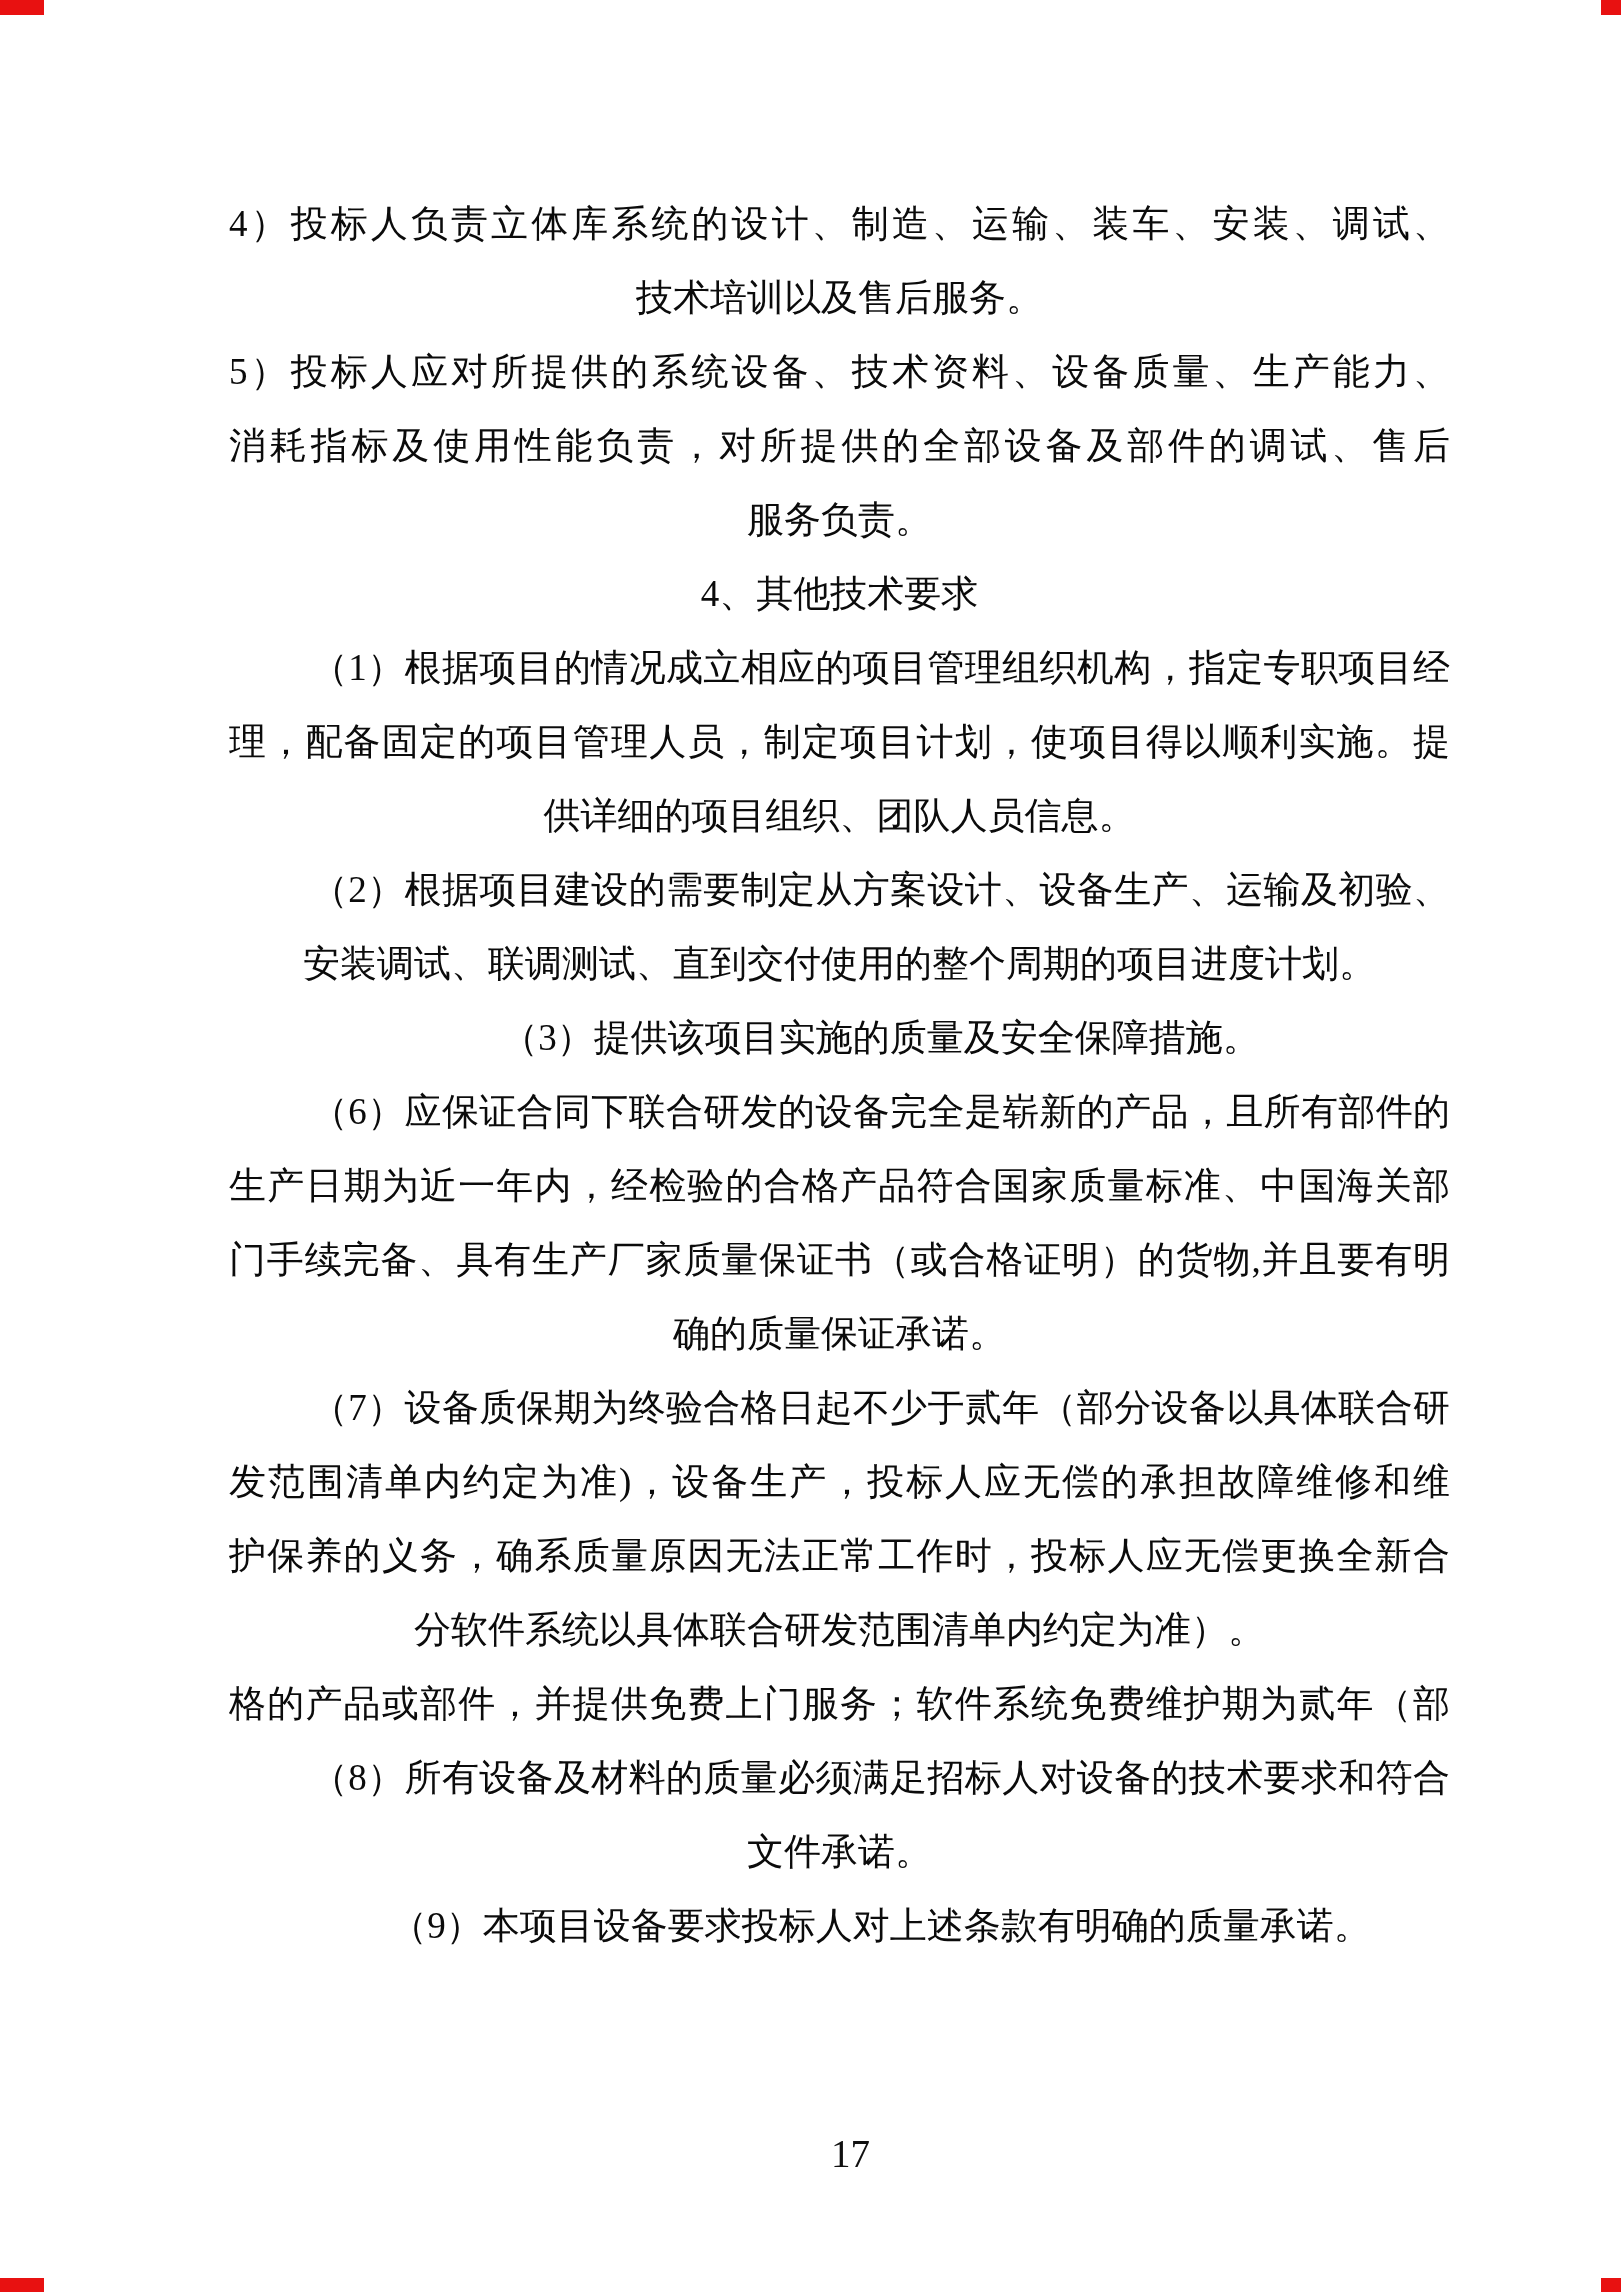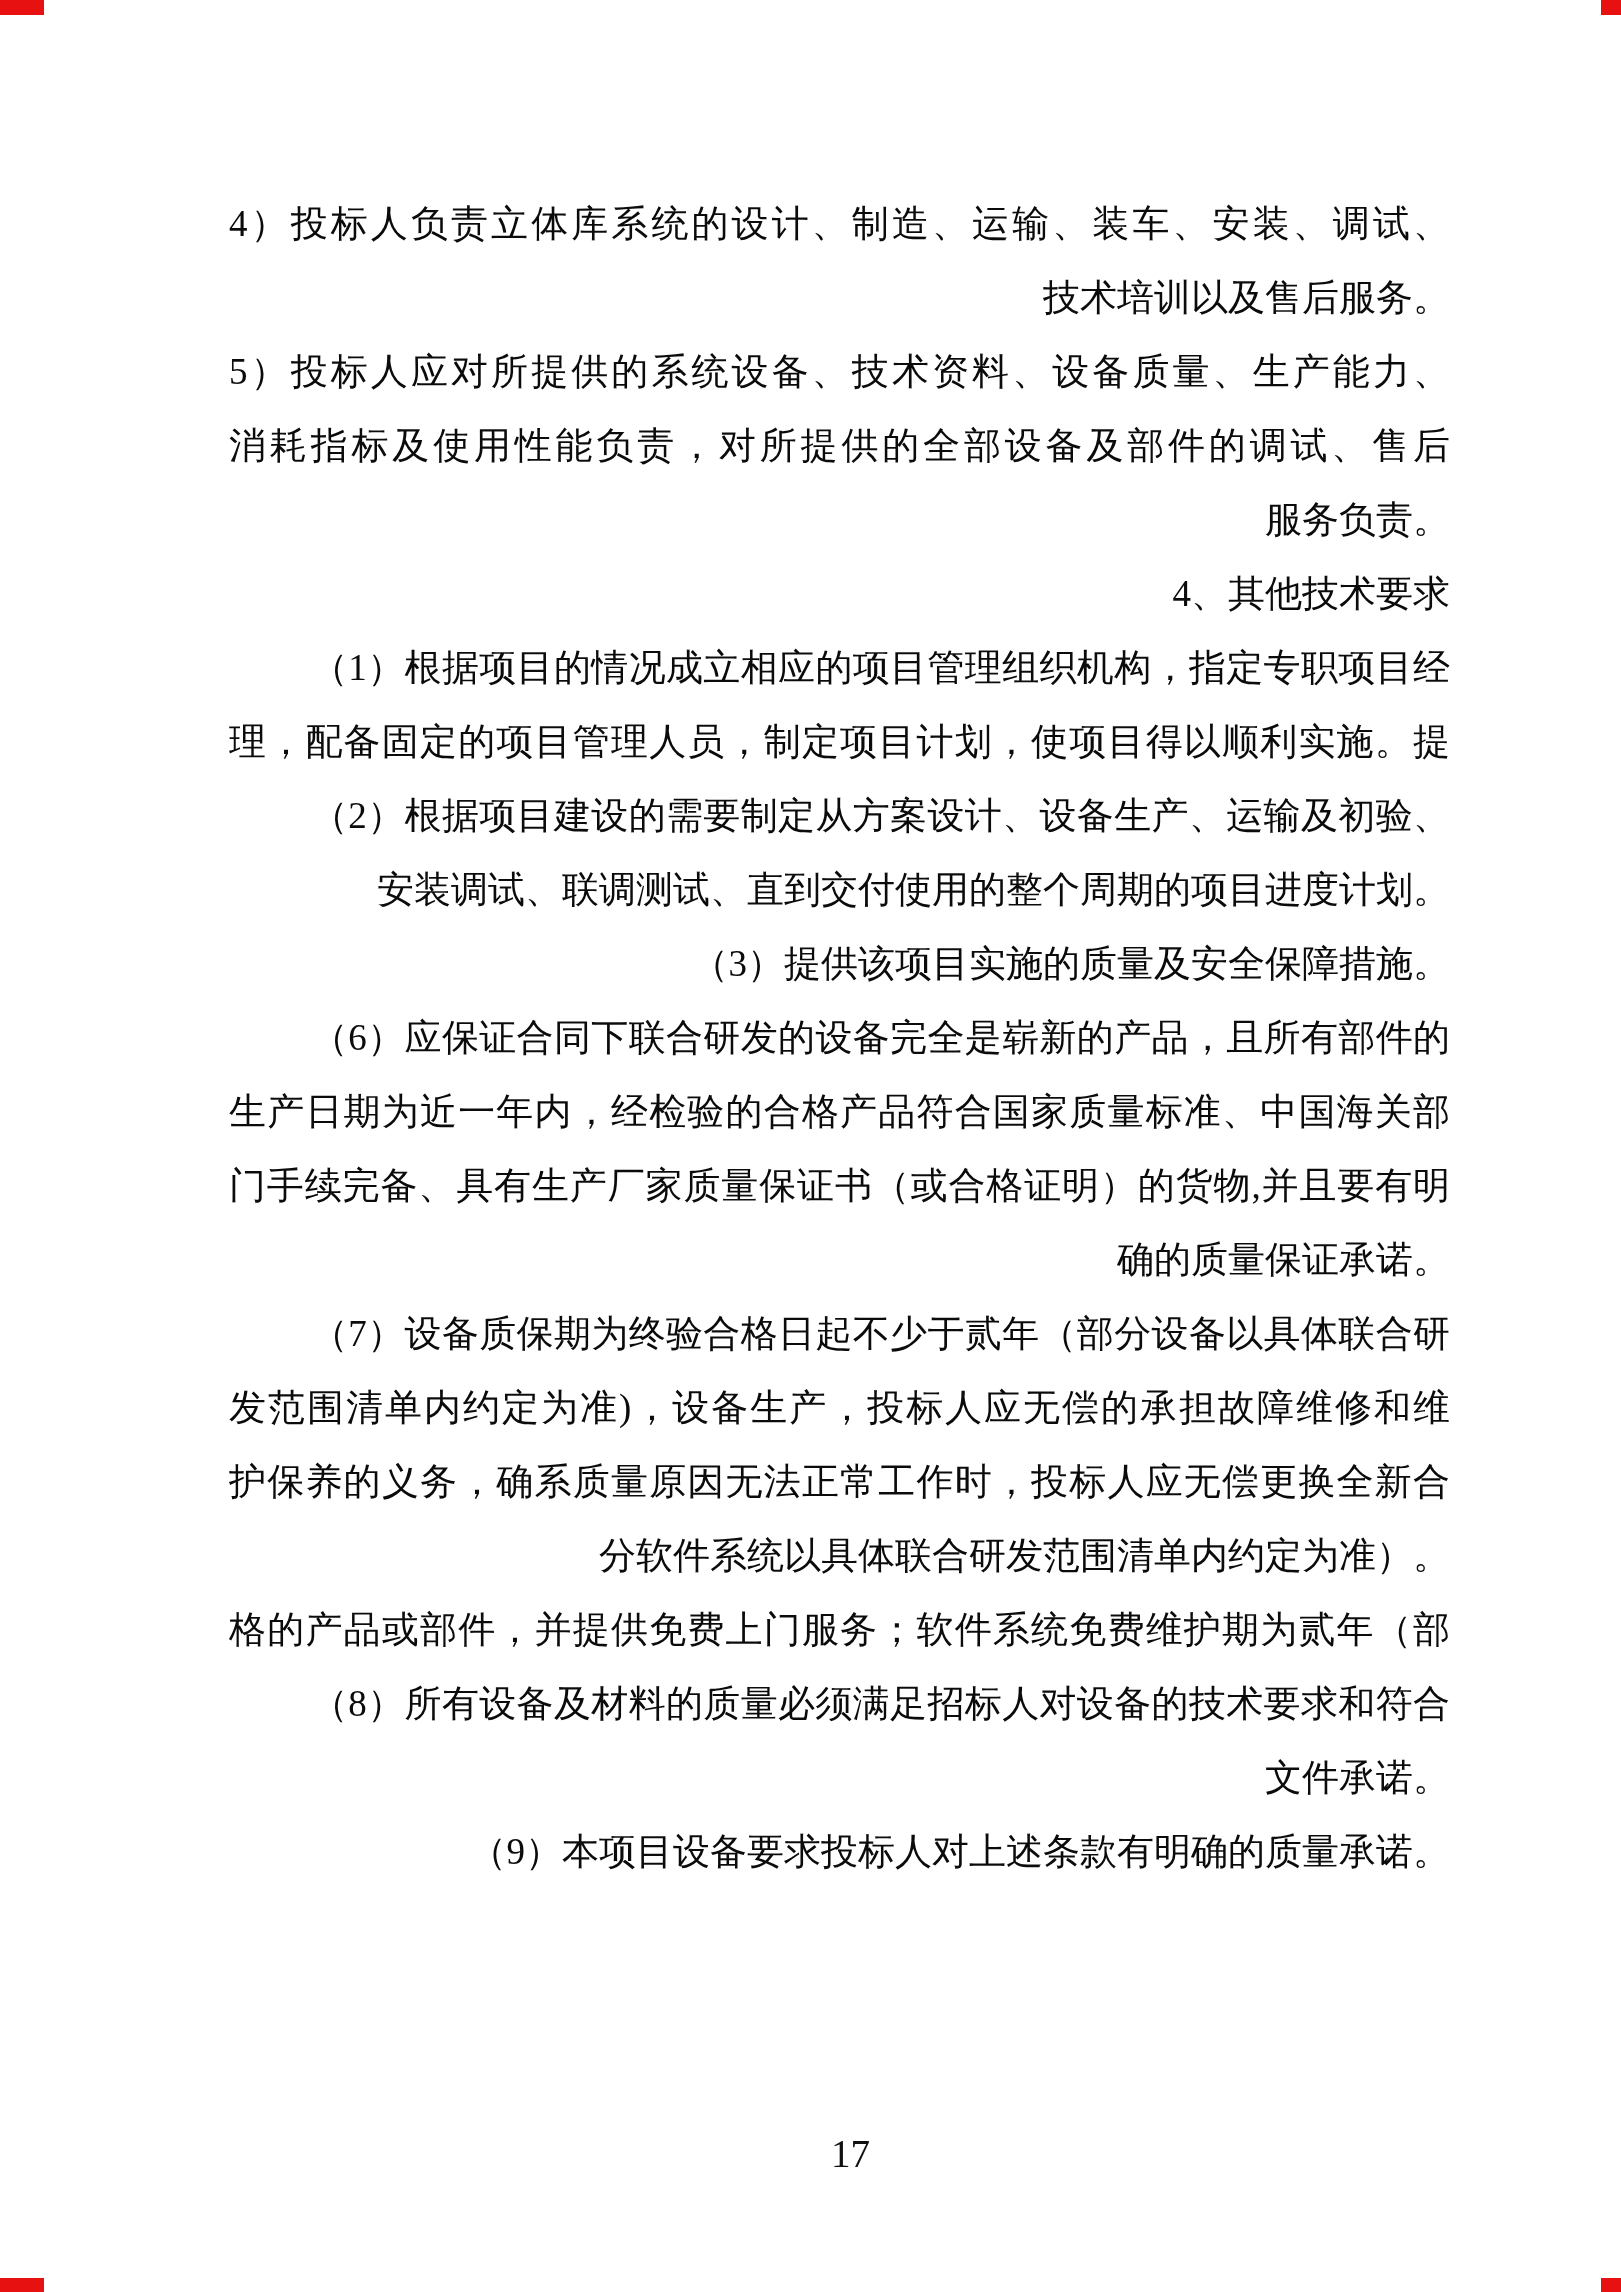--- a/index.html
+++ b/index.html
@@ -38,21 +38,21 @@
     position: absolute;
     left: 229px;
     top: 187px;
     width: 1221px;
     font-size: 37px;
     color: #0b0b0b;
   }
   .line {
     height: 74px;
     line-height: 74px;
-    text-align: right;
+    text-align: center;
     white-space: nowrap;
   }
   .line.justified {
     white-space: normal;
     text-align: justify;
     text-align-last: justify;
   }
   .line.indent {
     text-indent: 82px;
   }
@@ -76,20 +76,21 @@
 
   <div class="doc-body" id="doc-body" style="color: rgb(11, 11, 11);">
       <div class="line justified">4）投标人负责立体库系统的设计、制造、运输、装车、安装、调试、</div>
       <div class="line">技术培训以及售后服务。</div>
       <div class="line justified">5）投标人应对所提供的系统设备、技术资料、设备质量、生产能力、</div>
       <div class="line justified">消耗指标及使用性能负责，对所提供的全部设备及部件的调试、售后</div>
       <div class="line">服务负责。</div>
       <div class="line">4、其他技术要求</div>
       <div class="line indent justified">（1）根据项目的情况成立相应的项目管理组织机构，指定专职项目经</div>
       <div class="line justified">理，配备固定的项目管理人员，制定项目计划，使项目得以顺利实施。提</div>
+      <div class="line">供详细的项目组织、团队人员信息。</div>
       <div class="line indent justified">（2）根据项目建设的需要制定从方案设计、设备生产、运输及初验、</div>
       <div class="line">安装调试、联调测试、直到交付使用的整个周期的项目进度计划。</div>
       <div class="line indent">（3）提供该项目实施的质量及安全保障措施。</div>
       <div class="line indent justified">（6）应保证合同下联合研发的设备完全是崭新的产品，且所有部件的</div>
       <div class="line justified">生产日期为近一年内，经检验的合格产品符合国家质量标准、中国海关部</div>
       <div class="line justified">门手续完备、具有生产厂家质量保证书（或合格证明）的货物,并且要有明</div>
       <div class="line">确的质量保证承诺。</div>
       <div class="line indent justified">（7）设备质保期为终验合格日起不少于贰年（部分设备以具体联合研</div>
       <div class="line justified">发范围清单内约定为准)，设备生产，投标人应无偿的承担故障维修和维</div>
       <div class="line justified">护保养的义务，确系质量原因无法正常工作时，投标人应无偿更换全新合</div>

